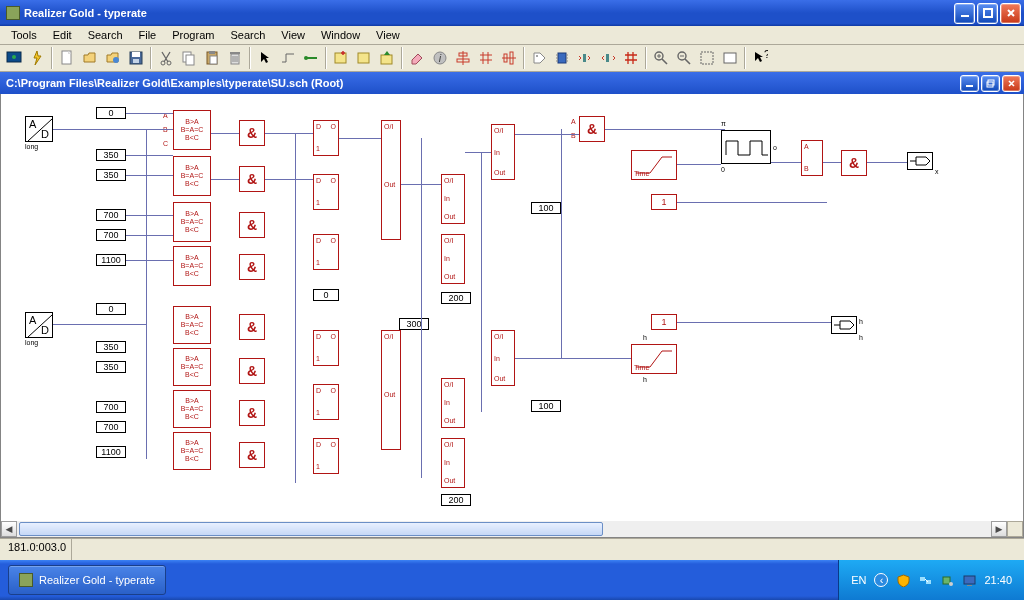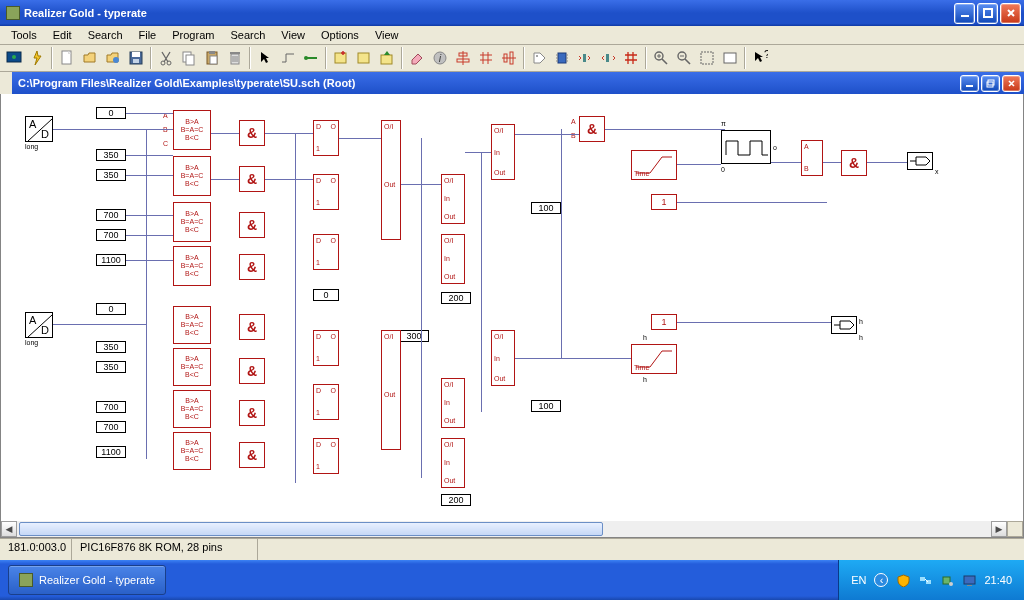--- a/index.html
+++ b/index.html
@@ -20,21 +20,21 @@
 
 
 .toolbar { height:27px; background:#ece9d8; border-bottom:1px solid #aca899; display:flex; align-items:center; padding:1px 3px; gap:1px; }
 .tbtn { width:22px; height:22px; border:1px solid transparent; display:flex; align-items:center; justify-content:center; }
 .tsep { width:6px; height:22px; margin:0 2px; border-left:1px solid #aca899; border-right:1px solid #fff; width:2px; }
 .tbtn svg { display:block; }
 
 
 .mdi-host { position:absolute; top:72px; left:0; right:0; bottom:62px; background:#7a7a7a; }
 .docwin { position:absolute; top:0; left:0; right:0; bottom:0; background:#ece9d8; display:flex; flex-direction:column; }
-.doc-title { height:22px; background:linear-gradient(#3a6ee8,#1e50c9); color:#fff; display:flex; align-items:center; padding:0 3px 0 6px; font-weight:bold;margin-left:12px; }
+.doc-title { height:22px; background:linear-gradient(#3a6ee8,#1e50c9); color:#fff; display:flex; align-items:center; padding:0 3px 0 6px; font-weight:bold; }
 .doc-title .spacer { flex:1; }
 .doc-title .winbtn { width:19px; height:17px; }
 .canvas-wrap { flex:1; display:flex; flex-direction:column; position:relative; background:#fff; border:1px solid #848484; border-top:none; }
 .canvas { flex:1; position:relative; overflow:hidden; background:#fff; }
 .hscroll, .vscroll { background:#ece9d8; }
 .hscroll { height:16px; display:flex; }
 .vscroll { width:16px; position:absolute; right:0; top:0; bottom:16px; display:flex; flex-direction:column; }
 .sb-btn { width:16px; height:16px; background:linear-gradient(#fff,#ddd); border:1px solid #9d9d9d; display:flex; align-items:center; justify-content:center; font-size:9px; color:#4a4a4a; }
 .sb-track { flex:1; background:#efefef; position:relative; }
 .sb-thumb { position:absolute; background:linear-gradient(#e8f0ff,#c6d8f6); border:1px solid #6b8fc6; border-radius:2px; }
@@ -92,21 +92,21 @@
 </div>
 
 <div class="menubar">
   <div class="m">Tools</div>
   <div class="m">Edit</div>
   <div class="m">Search</div>
   <div class="m">File</div>
   <div class="m">Program</div>
   <div class="m">Search</div>
   <div class="m">View</div>
-  <div class="m">Options</div>
+  <div class="m">Window</div>
   <div class="m">View</div>
 </div>
 
 <div class="toolbar">
   <div class="tbtn">
       <svg width="16" height="16">
         <rect x="1" y="2" width="14" height="10" fill="#0b4a8a" stroke="#0a2a4a"></rect>
         <circle cx="8" cy="7" r="2" fill="#2aaa4a"></circle>
       </svg>
     </div>
@@ -412,21 +412,21 @@
           <span class="tiny" style="position:absolute;left:2px;top:2px">D</span>
           <span class="tiny" style="position:absolute;right:2px;top:2px">O</span>
           <span class="tiny" style="position:absolute;left:2px;bottom:2px">1</span>
         </div>
         <div class="blk val" style="left:312px;top:195px;width:26px;height:12px">0</div>
 
         <div class="blk" style="left:380px;top:26px;width:20px;height:120px">
           <span class="tiny" style="position:absolute;left:2px;top:2px">O/I</span>
           <span class="tiny" style="position:absolute;left:2px;top:60px">Out</span>
         </div>
-        <div class="blk val" style="left:398px;top:236px;width:30px;height:12px">300</div>
+        <div class="blk val" style="left:398px;top:224px;width:30px;height:12px">300</div>
 
         <div class="blk" style="left:440px;top:80px;width:24px;height:50px">
           <span class="tiny" style="position:absolute;left:2px;top:2px">O/I</span>
           <span class="tiny" style="position:absolute;left:2px;top:20px">In</span>
           <span class="tiny" style="position:absolute;left:2px;bottom:2px">Out</span>
         </div>
         <div class="blk" style="left:440px;top:140px;width:24px;height:50px">
           <span class="tiny" style="position:absolute;left:2px;top:2px">O/I</span>
           <span class="tiny" style="position:absolute;left:2px;top:20px">In</span>
           <span class="tiny" style="position:absolute;left:2px;bottom:2px">Out</span>
@@ -622,21 +622,20 @@
           </div>
         <div class="sb-btn">▶</div>
         <div class="sb-btn" style="background:#ece9d8;border:1px solid #aca899"></div>
       </div>
     </div>
   </div>
 </div>
 
 <div class="statusbar">
   <div class="cell" style="width:72px">181.0:003.0</div>
-  <div class="cell" style="width:186px">PIC16F876 8K ROM, 28 pins</div>
 </div>
 
 <div class="xp-taskbar">
   <div class="xp-task">
     <span class="ti"></span>
     <span>Realizer Gold - typerate</span>
   </div>
   <div class="xp-tray">
     <span>EN</span>
     <span class="tri" style="background:#2a8ae0;border-radius:50%;border:1px solid #fff">‹</span>

